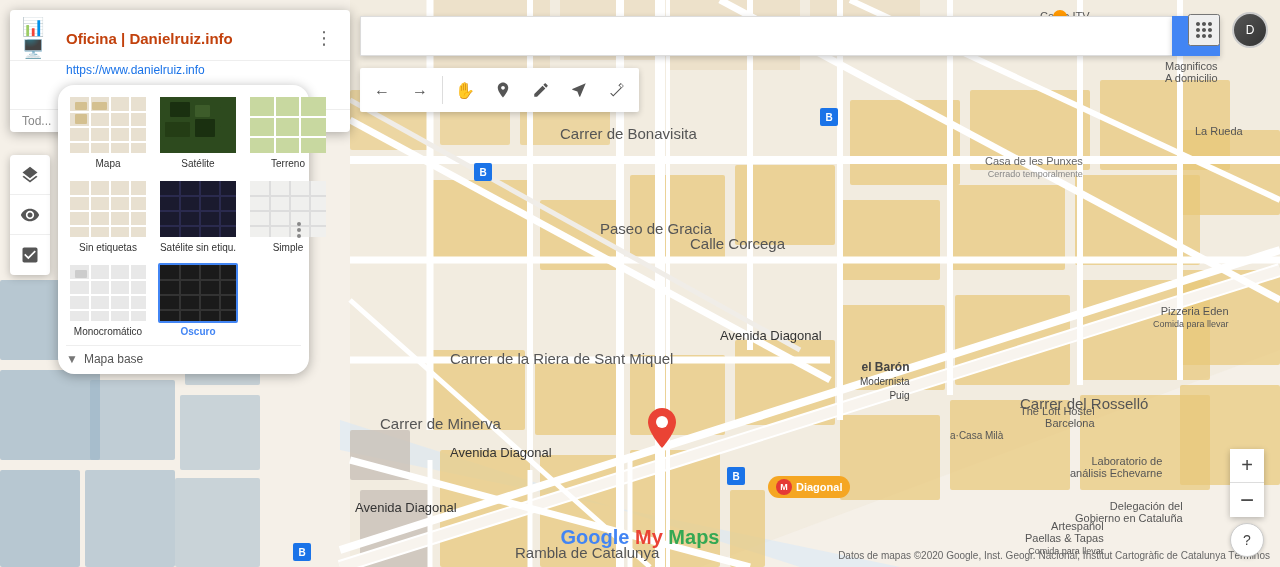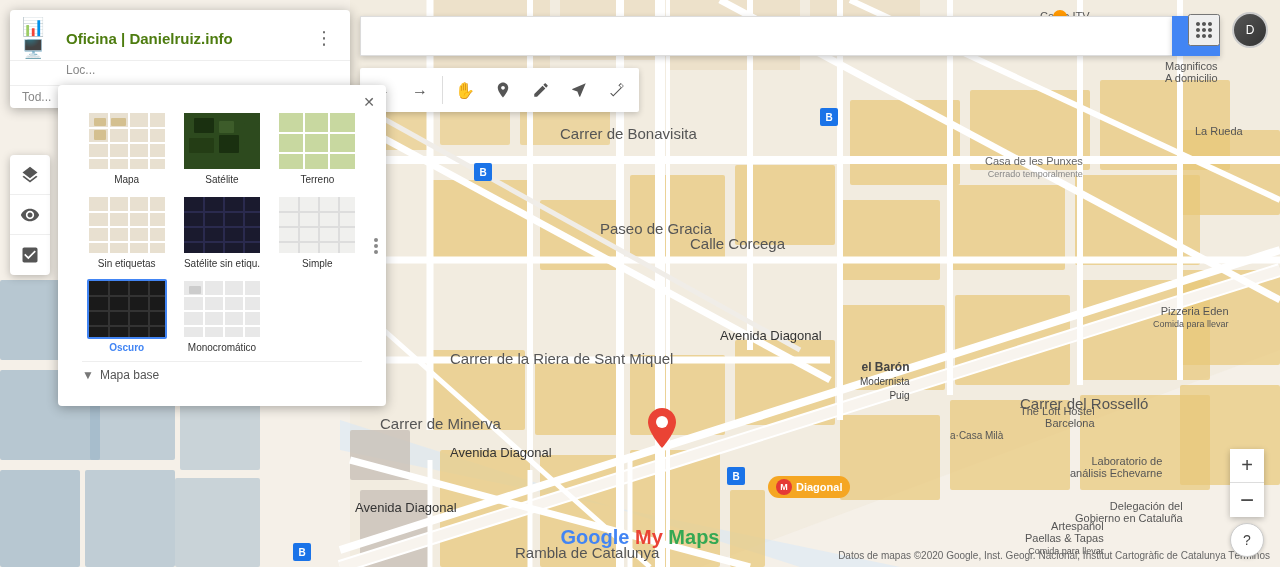--- a/index.html
+++ b/index.html
@@ -111,21 +111,21 @@
       display: flex;
       align-items: center;
       justify-content: center;
       margin-right: 8px;
       font-size: 18px;
     }
     .sidebar-title {
       flex: 1;
       font-size: 15px;
       font-weight: 600;
-      color: #4d7c0f;
+      color: #c2410c;
     }
     .sidebar-menu-btn {
       width: 28px;
       height: 28px;
       background: none;
       border: none;
       cursor: pointer;
       display: flex;
       align-items: center;
       justify-content: center;
@@ -169,26 +169,26 @@
       font-size: 16px;
       color: #555;
     }
     .ctrl-btn:last-child { border-bottom: none; }
 
     
     .map-type-popup {
       position: absolute;
       top: 85px;
       left: 58px;
-      width: 328px;
+      width: 251px;
       background: white;
-      border-radius: 4px;
+      border-radius: 16px;
       box-shadow: 0 2px 12px rgba(0,0,0,0.3);
       z-index: 25;
-      padding: 24px;
+      padding: 8px;
     }
     .popup-close {
       position: absolute;
       top: 6px;
       right: 6px;
       width: 22px;
       height: 22px;
       background: none;
       border: none;
       cursor: pointer;
@@ -563,20 +563,21 @@
 </div>
 
 <div class="sidebar">
   <div class="sidebar-header">
     <div class="sidebar-icon">
       <span style="font-size:18px;">📊🖥️</span>
     </div>
     <div class="sidebar-title">Oficina | Danielruiz.info</div>
     <button class="sidebar-menu-btn">⋮</button>
   </div>
+  <a class="sidebar-link">https://www.danielruiz.info</a>
   <div class="sidebar-subtext">Loc...</div>
   <div style="padding: 4px 12px 4px 12px; font-size:12px; color:#888; border-top:1px solid #eee;">Tod...</div>
 </div>
 
 <div class="sidebar-controls" style="top:155px;">
   <button class="ctrl-btn" title="Layers">
     <svg width="20" height="20" viewBox="0 0 24 24" fill="#555">
       <path d="M11.99 18.54l-7.37-5.73L3 14.07l9 7 9-7-1.63-1.27-7.38 5.74zM12 16l7.36-5.73L21 9l-9-7-9 7 1.63 1.27L12 16z"></path>
     </svg>
   </button>
@@ -695,53 +696,53 @@
               <line x1="20" y1="0" x2="20" y2="60" stroke="#ddd" stroke-width="2"></line>
               <line x1="40" y1="0" x2="40" y2="60" stroke="#ddd" stroke-width="2"></line>
               <line x1="60" y1="0" x2="60" y2="60" stroke="#ddd" stroke-width="2"></line>
             </svg>
         </div>
       </div>
       <span class="map-type-label">Simple</span>
     </div>
 
     <div class="map-type-item">
-      <div class="map-type-thumb selected">
-        <div class="thumb-selected-dark">
-          <svg width="80" height="60" viewBox="0 0 80 60">
-              <rect width="80" height="60" fill="#1a1a1a"></rect>
-              <line x1="0" y1="15" x2="80" y2="15" stroke="#333" stroke-width="2"></line>
-              <line x1="0" y1="30" x2="80" y2="30" stroke="#333" stroke-width="2"></line>
-              <line x1="0" y1="45" x2="80" y2="45" stroke="#333" stroke-width="2"></line>
-              <line x1="20" y1="0" x2="20" y2="60" stroke="#333" stroke-width="2"></line>
-              <line x1="40" y1="0" x2="40" y2="60" stroke="#333" stroke-width="2"></line>
-              <line x1="60" y1="0" x2="60" y2="60" stroke="#333" stroke-width="2"></line>
-            </svg>
-        </div>
-      </div>
-      <span class="map-type-label" style="color:#4285f4;font-weight:600;">Oscuro</span>
-    </div>
-
-    <div class="map-type-item">
       <div class="map-type-thumb">
         <div class="thumb-standard">
           <svg width="80" height="60" viewBox="0 0 80 60">
               <rect width="80" height="60" fill="#e8e8e8"></rect>
               <line x1="0" y1="15" x2="80" y2="15" stroke="white" stroke-width="2"></line>
               <line x1="0" y1="30" x2="80" y2="30" stroke="white" stroke-width="2"></line>
               <line x1="0" y1="45" x2="80" y2="45" stroke="white" stroke-width="2"></line>
               <line x1="20" y1="0" x2="20" y2="60" stroke="white" stroke-width="2"></line>
               <line x1="40" y1="0" x2="40" y2="60" stroke="white" stroke-width="2"></line>
               <line x1="60" y1="0" x2="60" y2="60" stroke="white" stroke-width="2"></line>
               <rect x="5" y="5" width="12" height="8" fill="#ccc" rx="1"></rect>
             </svg>
         </div>
       </div>
       <span class="map-type-label">Monocromático</span>
     </div>
+
+    <div class="map-type-item">
+      <div class="map-type-thumb selected">
+        <div class="thumb-selected-dark">
+          <svg width="80" height="60" viewBox="0 0 80 60">
+              <rect width="80" height="60" fill="#1a1a1a"></rect>
+              <line x1="0" y1="15" x2="80" y2="15" stroke="#333" stroke-width="2"></line>
+              <line x1="0" y1="30" x2="80" y2="30" stroke="#333" stroke-width="2"></line>
+              <line x1="0" y1="45" x2="80" y2="45" stroke="#333" stroke-width="2"></line>
+              <line x1="20" y1="0" x2="20" y2="60" stroke="#333" stroke-width="2"></line>
+              <line x1="40" y1="0" x2="40" y2="60" stroke="#333" stroke-width="2"></line>
+              <line x1="60" y1="0" x2="60" y2="60" stroke="#333" stroke-width="2"></line>
+            </svg>
+        </div>
+      </div>
+      <span class="map-type-label" style="color:#4285f4;font-weight:600;">Oscuro</span>
+    </div>
   </div>
 
   <div style="position:absolute;right:8px;top:50%;transform:translateY(-50%);display:flex;flex-direction:column;gap:2px;cursor:pointer;">
     <div style="width:4px;height:4px;background:#888;border-radius:50%;"></div>
     <div style="width:4px;height:4px;background:#888;border-radius:50%;"></div>
     <div style="width:4px;height:4px;background:#888;border-radius:50%;"></div>
   </div>
 
   <div style="border-top:1px solid #eee;padding-top:6px;display:flex;align-items:center;gap:6px;">
     <span style="font-size:12px;color:#777;">▼</span>

